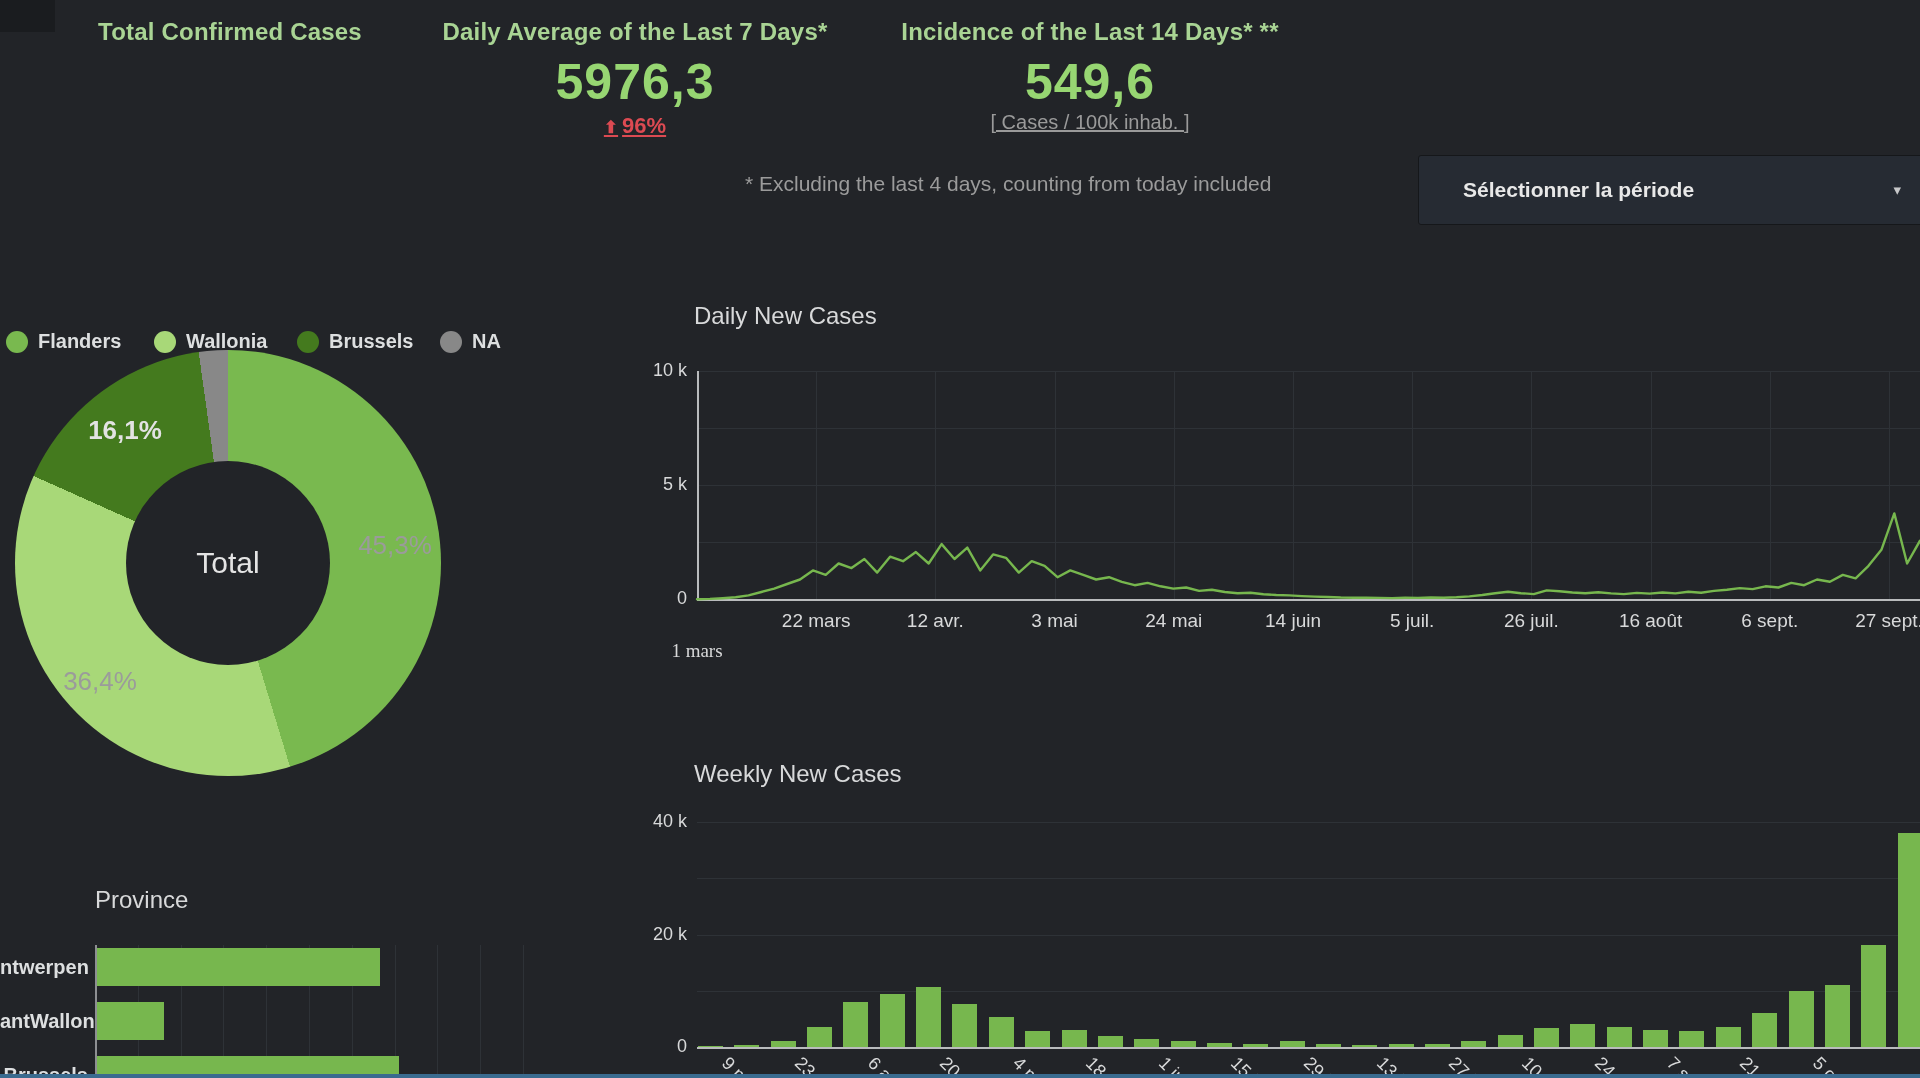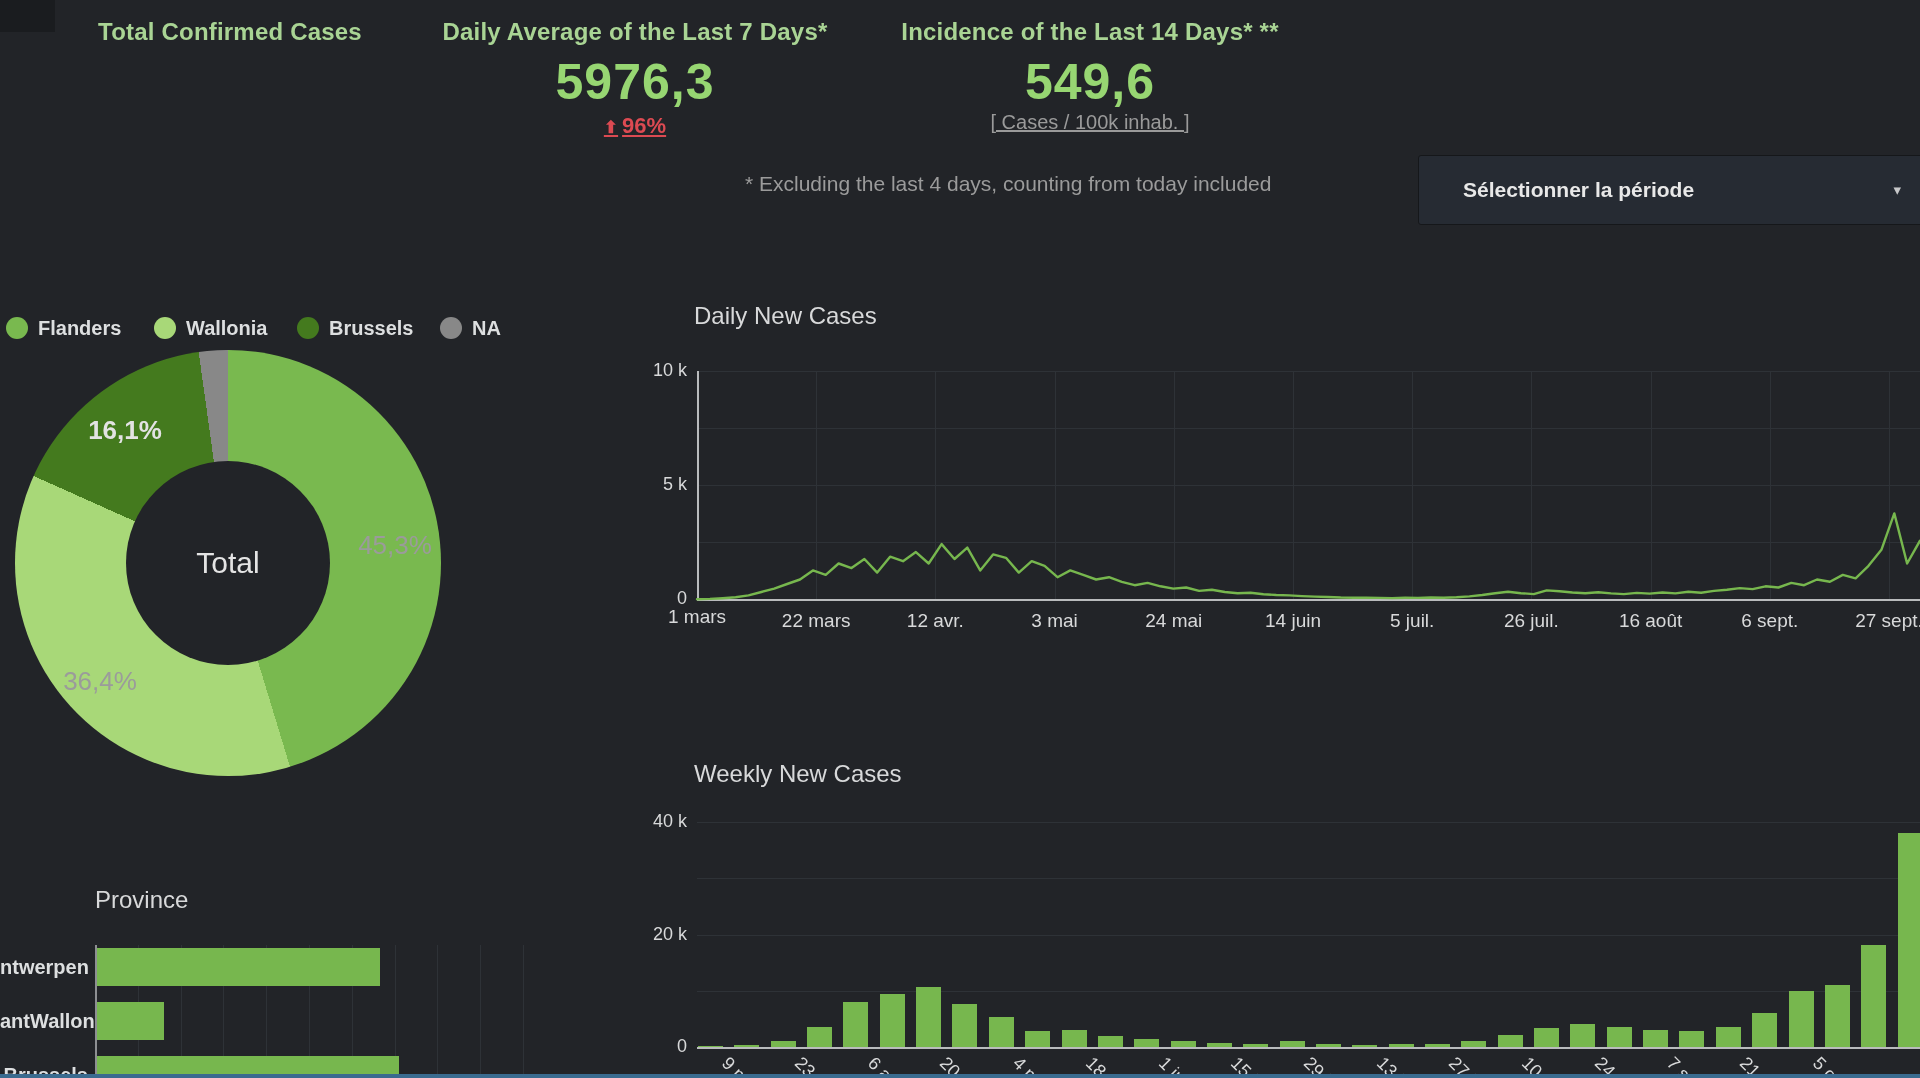--- a/index.html
+++ b/index.html
@@ -20,21 +20,21 @@
   
   .dropdown{
     position:absolute;left:1418px;top:155px;width:512px;height:70px;
     background:#262b33;border:1px solid #15171a;border-radius:3px;
     box-sizing:border-box;display:flex;align-items:center;cursor:pointer;
   }
   .dropdown-label{font-size:21px;font-weight:bold;color:#e8e8e8;margin-left:44px;}
   .dropdown-caret{position:absolute;right:28px;top:50%;transform:translateY(-50%);
     color:#c7c8c9;font-size:15px;}
   
-  .legend-item{position:absolute;top:317px;height:22px;display:flex;align-items:center;cursor:pointer;}
+  .legend-item{position:absolute;top:331px;height:22px;display:flex;align-items:flex-end;cursor:pointer;}
   .legend-dot{width:22px;height:22px;border-radius:50%;flex:0 0 auto;}
   .legend-label{margin-left:10px;font-size:20px;font-weight:bold;color:#dddfe0;white-space:nowrap;}
   
   .donut{position:absolute;left:15px;top:350px;width:426px;height:426px;border-radius:50%;}
   .donut-hole{position:absolute;left:111px;top:111px;width:204px;height:204px;border-radius:50%;
     background:#222428;display:flex;align-items:center;justify-content:center;}
   .donut-center{font-size:30px;color:#e4e4e4;}
   .donut-pct{position:absolute;font-size:26px;white-space:nowrap;transform:translate(-50%,-50%);}
   .pct-bright{color:#e3e3e3;font-weight:bold;}
   .pct-dim{color:#9b9b9b;}
@@ -128,21 +128,21 @@
     <div class="grid-v" style="left: 1412.2px; top: 371px; height: 228px;"></div>
     <div class="grid-v" style="left: 1531.4px; top: 371px; height: 228px;"></div>
     <div class="grid-v" style="left: 1650.6px; top: 371px; height: 228px;"></div>
     <div class="grid-v" style="left: 1769.8px; top: 371px; height: 228px;"></div>
     <div class="grid-v" style="left: 1889px; top: 371px; height: 228px;"></div>
     <div class="axis-line" style="left: 697px; top: 371px; width: 2px; height: 229px;"></div>
     <div class="axis-line" style="left: 697px; top: 599px; width: 1223px; height: 2px;"></div>
     <div class="ylab" style="left: 625px; top: 360px;">10 k</div>
     <div class="ylab" style="left: 625px; top: 474px;">5 k</div>
     <div class="ylab" style="left: 625px; top: 588px;">0</div>
-    <div class="xlab" style="left: 637px; top: 606px;">1 mars</div>
+    <div class="xlab" style="left: 637px; top: 640px; font-family: Liberation Serif, serif;">1 mars</div>
     <div class="xlab" style="left: 756.2px; top: 610px;">22 mars</div>
     <div class="xlab" style="left: 875.4px; top: 610px;">12 avr.</div>
     <div class="xlab" style="left: 994.6px; top: 610px;">3 mai</div>
     <div class="xlab" style="left: 1113.8px; top: 610px;">24 mai</div>
     <div class="xlab" style="left: 1233px; top: 610px;">14 juin</div>
     <div class="xlab" style="left: 1352.2px; top: 610px;">5 juil.</div>
     <div class="xlab" style="left: 1471.4px; top: 610px;">26 juil.</div>
     <div class="xlab" style="left: 1590.6px; top: 610px;">16 août</div>
     <div class="xlab" style="left: 1709.8px; top: 610px;">6 sept.</div>
     <div class="xlab" style="left: 1829px; top: 610px;">27 sept.</div>

